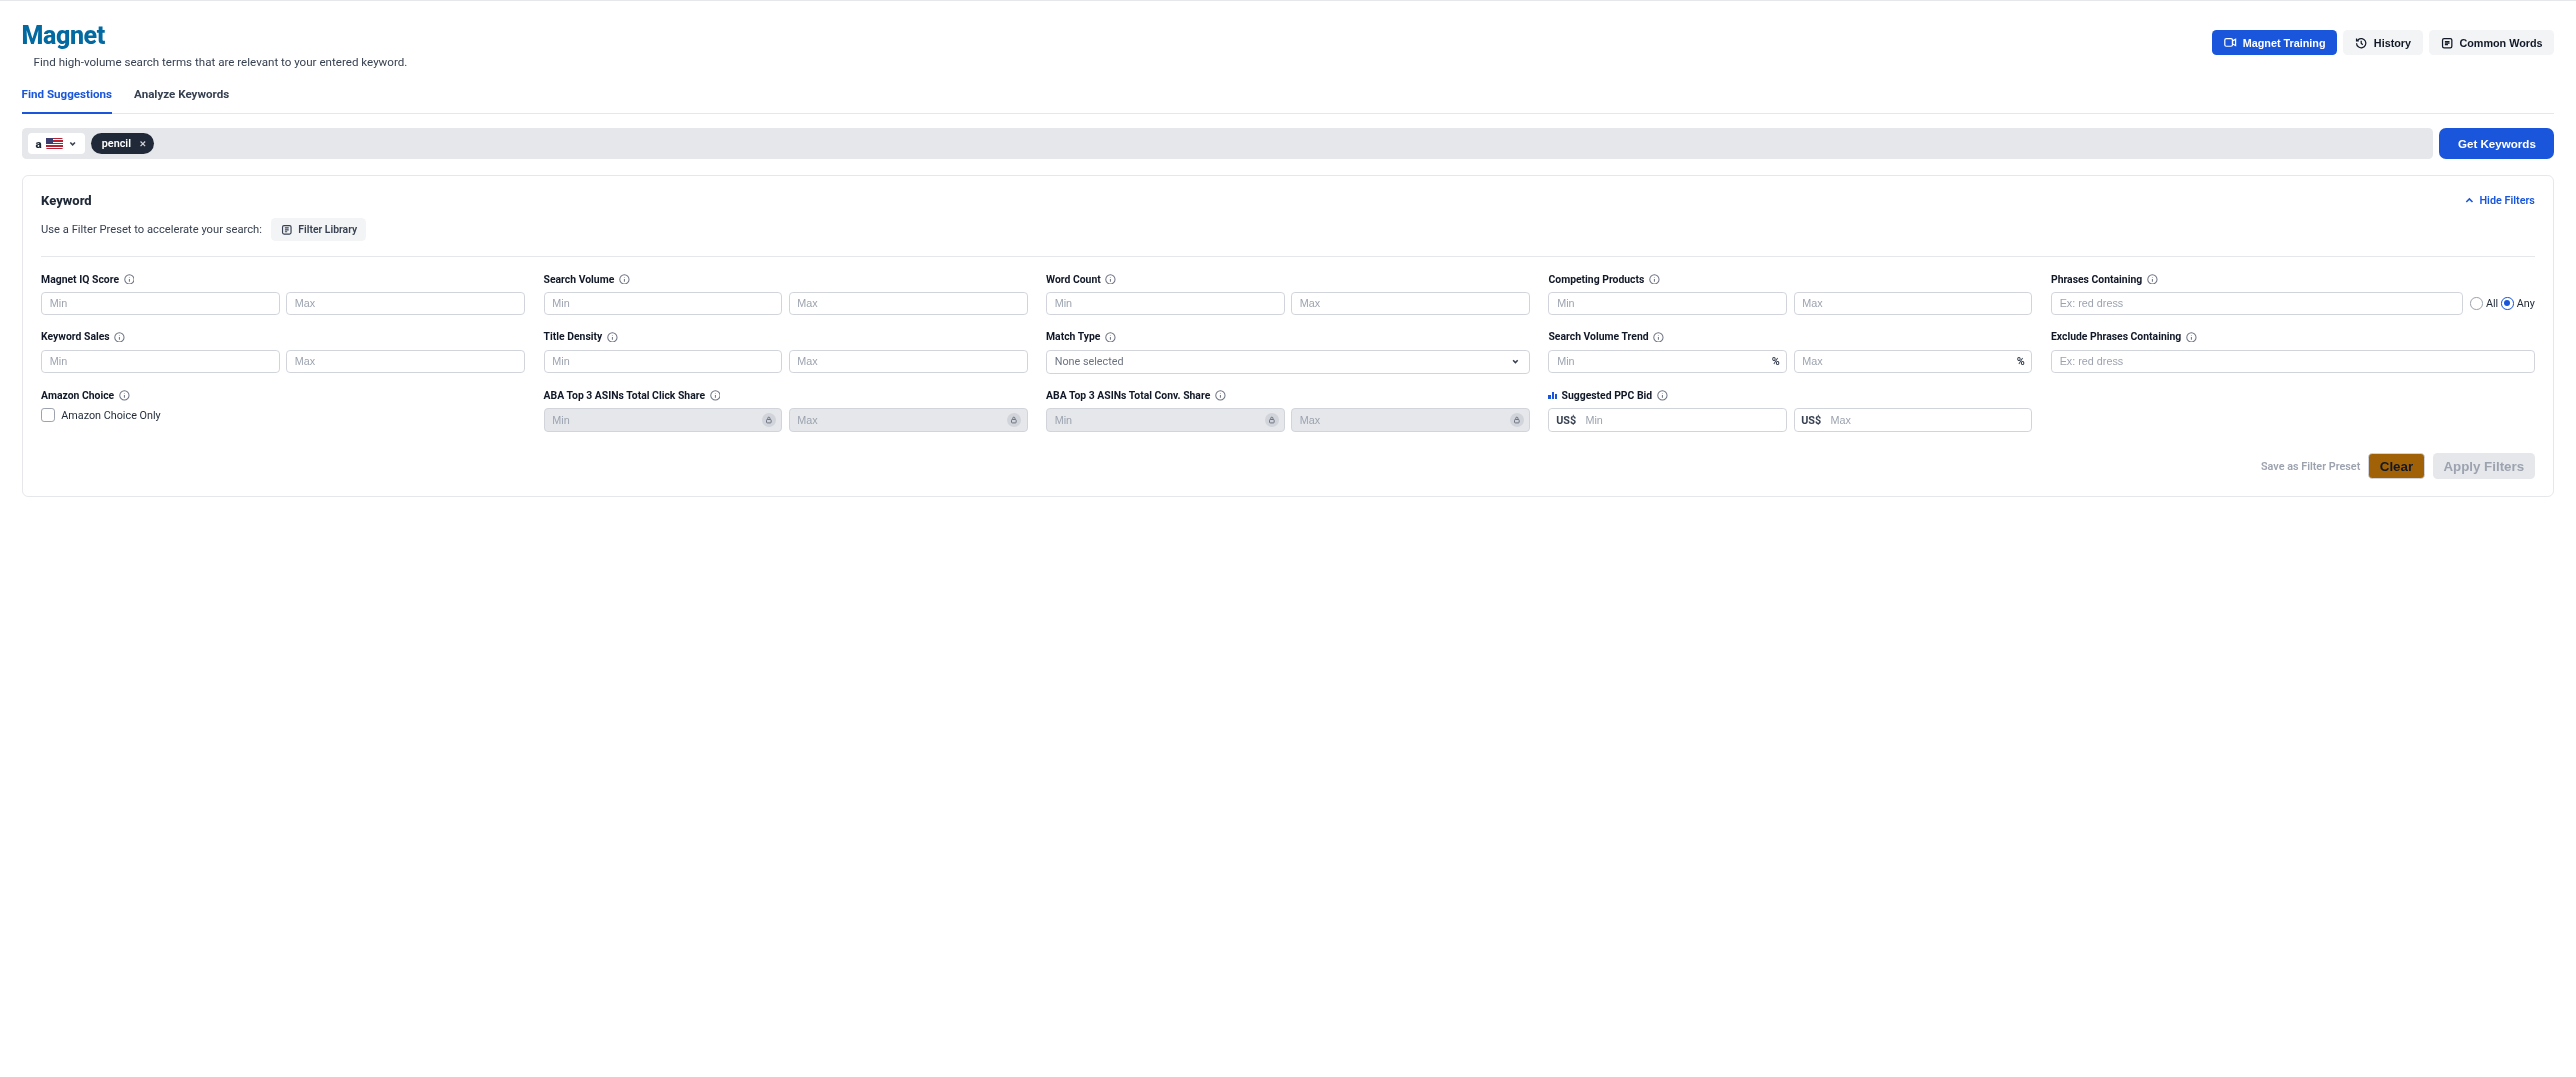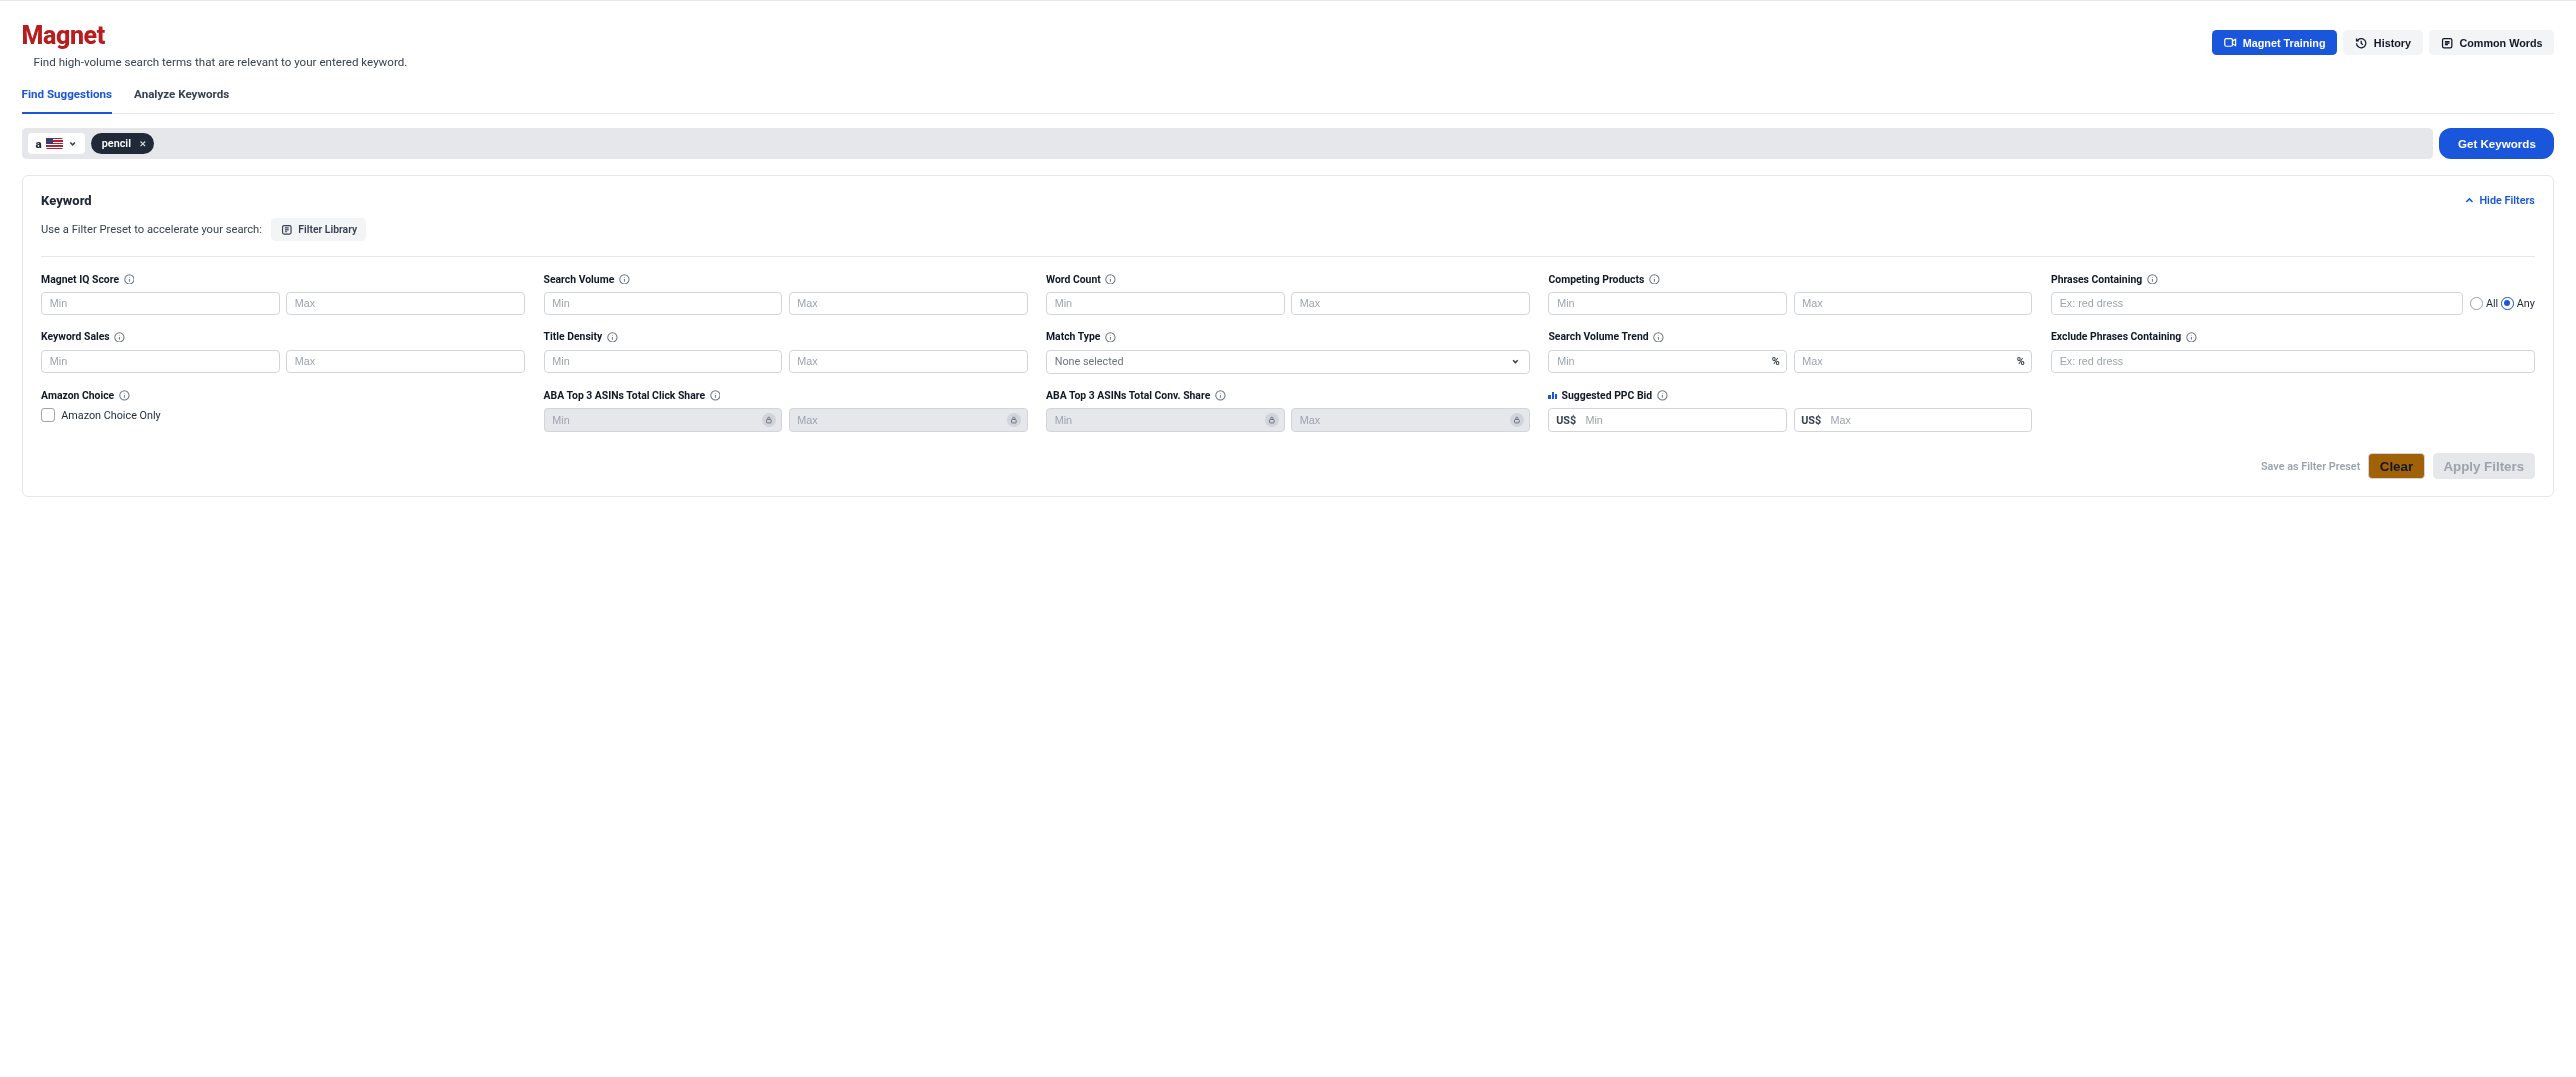--- a/index.html
+++ b/index.html
@@ -14,21 +14,21 @@
     border-top: 1.5px solid #e5e7eb;
   }
   .header-row {
     display: flex;
     justify-content: space-between;
     align-items: flex-start;
   }
   .page-title {
     font-size: 25px;
     font-weight: 800;
-    color: #b91c1c;
+    color: #0369a1;
     letter-spacing: -0.4px;
   }
   .page-subtitle {
     margin-top: 4.6px;
     font-size: 11.6px;
     color: #374151;
     padding-left: 12px;
   }
   .header-buttons {
     display: flex;
@@ -131,21 +131,21 @@
   }
   .chip-x {
     cursor: pointer;
     opacity: 0.8;
     font-size: 9.3px;
   }
   .btn-get {
     background: #1a56db;
     color: #fff;
     border: none;
-    border-radius: 12px;
+    border-radius: 7px;
     padding: 0 18.5px;
     font-size: 11.6px;
     font-weight: 700;
     cursor: pointer;
   }
   .filters-card {
     margin-top: 15.5px;
     border: 0.8px solid #e5e7eb;
     border-radius: 6.2px;
     padding: 17px 18.5px;

